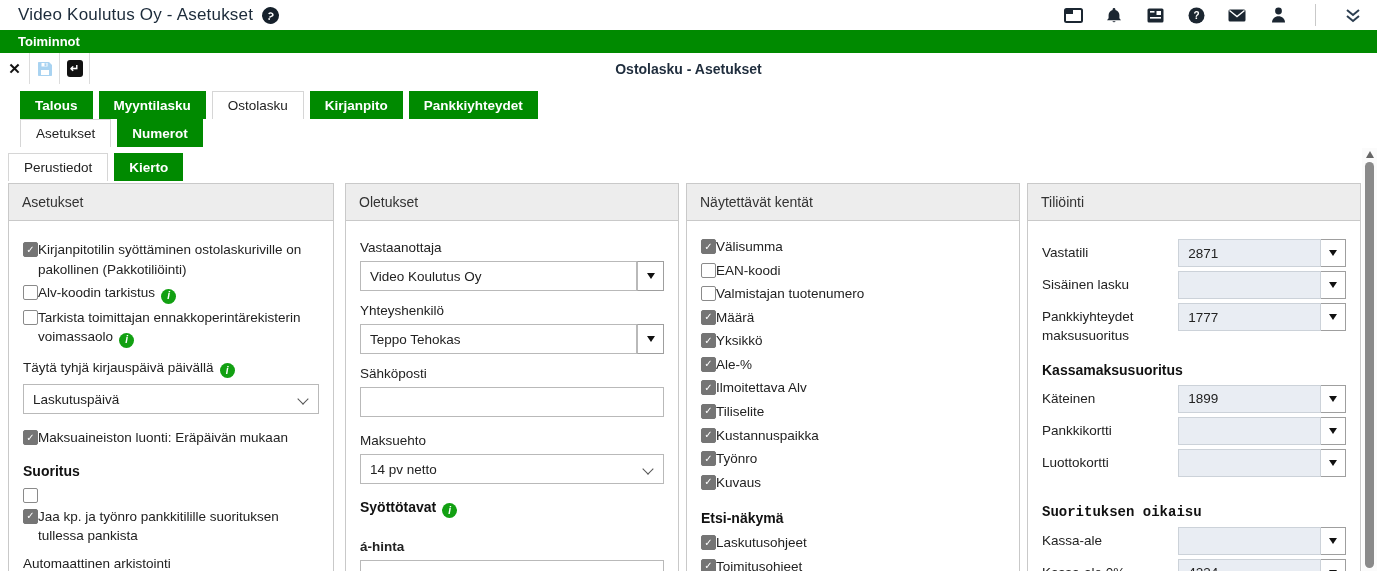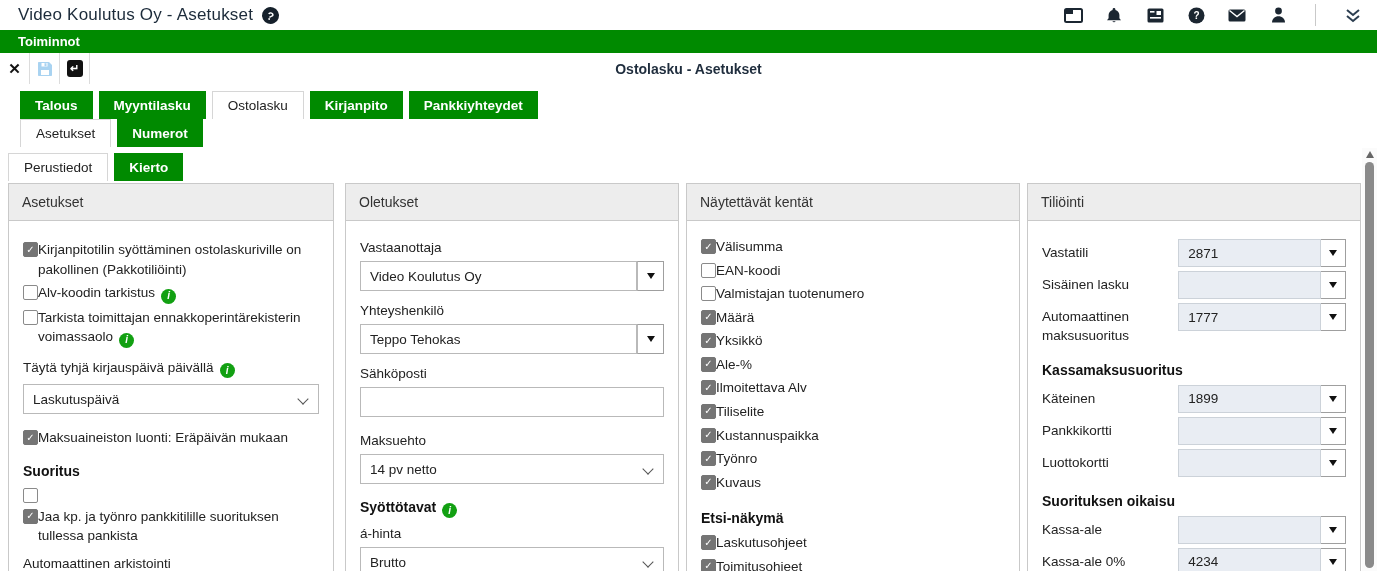--- a/index.html
+++ b/index.html
@@ -252,21 +252,21 @@
         <div class="fld-label">Sähköposti</div>
         <input type="text" class="plain-input" value="" style="">
 
         <div class="fld-label" style="margin-top:16px;">Maksuehto</div>
         <div class="sel">
             <span>14 pv netto</span>
           </div>
 
         <div class="sec-heading" style=""><span>Syöttötavat</span><span class="info-icon">i</span></div>
 
-        <div class="fld-label" style="margin-top:8px;">á-hinta</div>
+        <div class="fld-label" style="margin-top:21px;font-weight:bold;">á-hinta</div>
         <div class="sel">
             <span>Brutto</span>
           </div>
 
         
       </div>
     </div>
 
     <div class="panel p3">
       <div class="panel-header">Näytettävät kentät</div>
@@ -344,21 +344,21 @@
         <div class="t-row">
           <span class="t-label">Sisäinen lasku</span>
           <span class="t-group">
               <span class="t-field"></span>
               <span class="t-btn">
                 <span class="tri"></span>
               </span>
             </span>
         </div>
         <div class="t-row">
-          <span class="t-label">Automaattinen maksusuoritus</span>
+          <span class="t-label">Pankkiyhteydet maksusuoritus</span>
           <span class="t-group">
               <span class="t-field">1777</span>
               <span class="t-btn">
                 <span class="tri"></span>
               </span>
             </span>
         </div>
 
         <div class="sec-heading" style="margin-top:16px;">Kassamaksusuoritus</div>
         <div class="t-row">
@@ -382,21 +382,21 @@
         <div class="t-row">
           <span class="t-label">Luottokortti</span>
           <span class="t-group">
               <span class="t-field"></span>
               <span class="t-btn">
                 <span class="tri"></span>
               </span>
             </span>
         </div>
 
-        <div class="sec-heading" style="margin-top:16px;">Suorituksen oikaisu</div>
+        <div class="sec-heading" style="margin-top:27px;font-family:Liberation Mono, monospace;">Suorituksen oikaisu</div>
         <div class="t-row">
           <span class="t-label">Kassa-ale</span>
           <span class="t-group">
               <span class="t-field"></span>
               <span class="t-btn">
                 <span class="tri"></span>
               </span>
             </span>
         </div>
         <div class="t-row">

